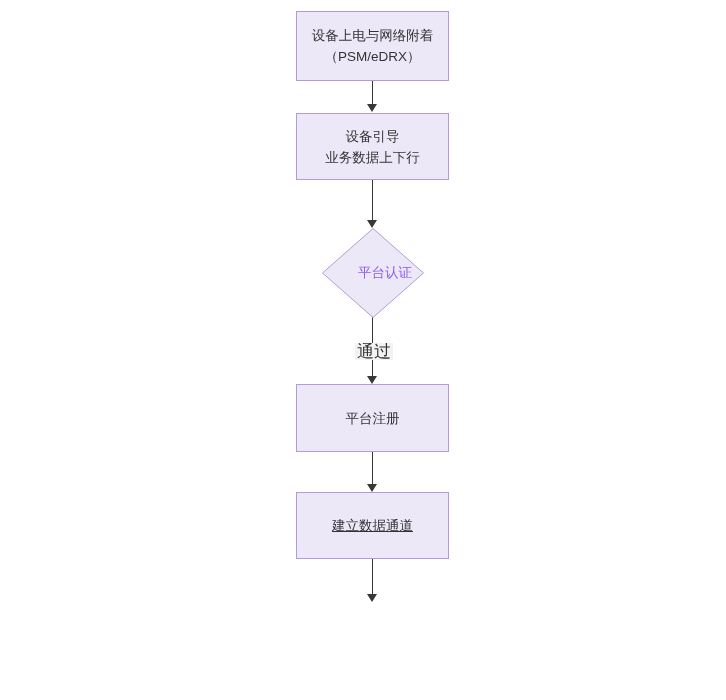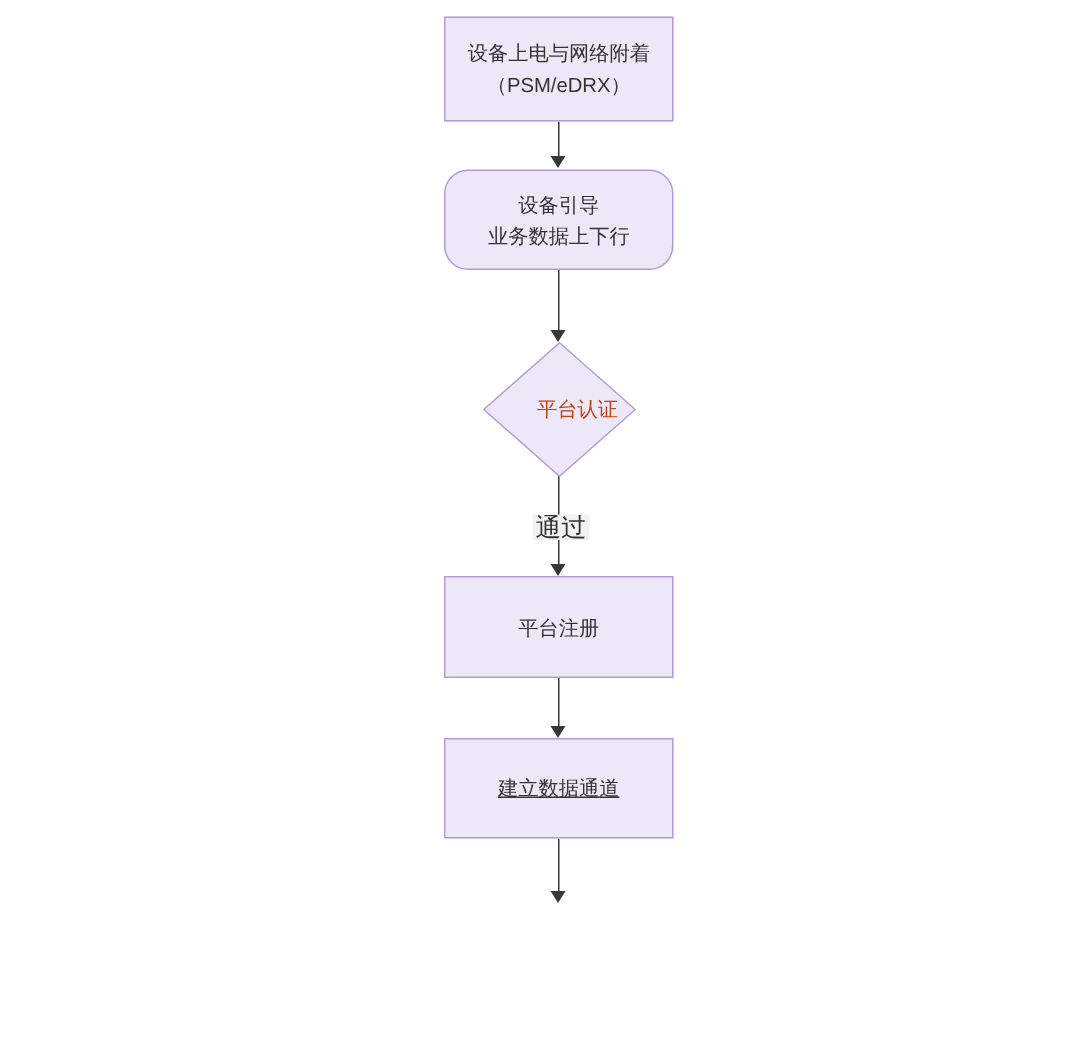--- a/index.html
+++ b/index.html
@@ -45,21 +45,21 @@
     white-space: nowrap;
   }
 
   
   .node.process {
     left: 296px;
     width: 153px;
   }
 
   #node-power    { top: 11px;  height: 70px; align-items: center; }
-  #node-boot     { top: 113px; height: 67px; border-radius: 16px; }
+  #node-boot     { top: 113px; height: 67px; }
   #node-register { top: 384px; height: 68px; }
   #node-channel  { top: 492px; height: 67px; text-decoration: underline; }
   #node-data     { top: 602px; height: 66px; }
 
   
   #node-auth {
     left: 322px;
     top: 228px;
     width: 102px;
     height: 90px;
@@ -72,21 +72,21 @@
     left: 0;
     top: 0;
     width: 100%;
     height: 100%;
   }
   #node-auth .diamond-label {
     position: relative;
     z-index: 2;
     font-size: 13.5px;
     line-height: 20px;
-    color: #c2410c;
+    color: #8b5cf6;
     margin-left: 24px;
   }
 
   
   .connector {
     position: absolute;
     left: 372px;
     width: 1px;
     background: #37383a;
     z-index: 1;

